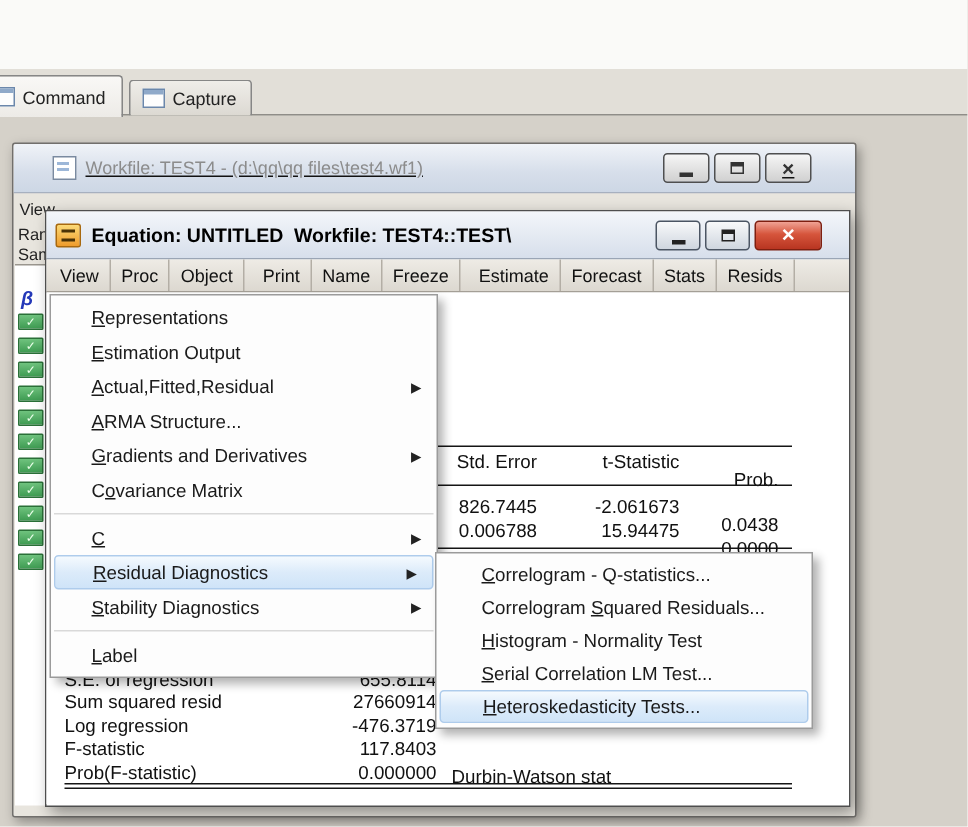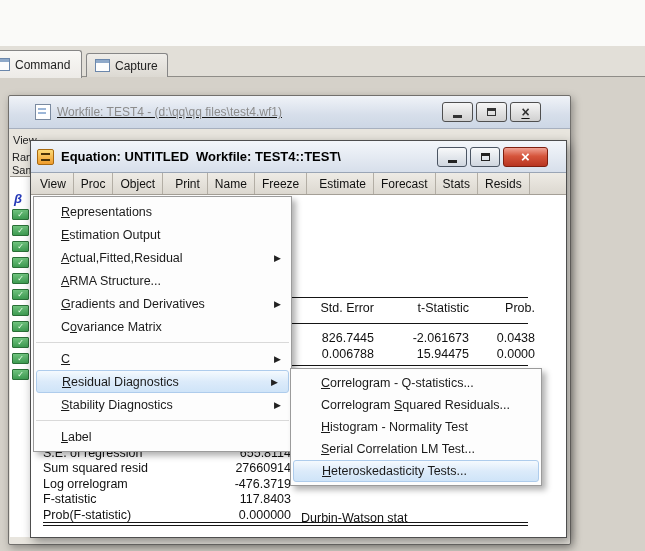--- a/index.html
+++ b/index.html
@@ -67,24 +67,24 @@
 
   .eq-toolbar{height:22px;display:flex;align-items:stretch;padding-left:2px;box-sizing:border-box;
               background:linear-gradient(#eeebe5,#dcd8d0);border-bottom:1px solid #a49f96;font-size:12px;}
   .tbtn{display:flex;align-items:center;padding:0 7px;border-right:1px solid #b3aea5;white-space:nowrap;}
   .tbtn.gap{margin-right:5px;}
 
   .eq-client{position:absolute;left:0;top:54px;width:535px;height:341px;background:#fff;overflow:hidden;
              font-size:12.5px;}
   .rule{position:absolute;left:12px;width:485px;height:1px;background:#151515;}
   .r1{top:102px}.r2{top:128px}.r3{top:170px}.r4{top:327px}.r5{top:330px}
-  .crow{position:absolute;left:16px;top:0;width:100%;height:14px;padding-left:34px;}
+  .crow{position:absolute;left:0;top:0;width:100%;height:14px;padding-left:34px;}
   .hdr{top:106px}.row1{top:136px}.row2{top:152px}
   .c1,.c2,.c3{position:absolute;text-align:right;white-space:nowrap;}
-  .c1{left:240px;width:87px;}.c2{left:330px;width:92px;}.c3{left:430px;width:58px;}
+  .c1{left:240px;width:87px;}.c2{left:330px;width:92px;}.c3{left:430px;width:58px;margin-top:12px;}
   .stat{position:absolute;left:12px;width:260px;height:14px;}
   .stat .lbl{position:absolute;left:0;top:0;white-space:nowrap;}
   .stat .val{position:absolute;left:148px;top:0;width:100px;text-align:right;white-space:nowrap;}
   .y1{top:251px}.y2{top:266px}.y3{top:282px}.y4{top:297px}.y5{top:313px}
   .statR{position:absolute;left:270px;top:297px;width:218px;height:14px;}
   .statR .lbl{position:absolute;left:0;top:0;white-space:nowrap;margin-top:19px;}
   .statR .val{position:absolute;left:110px;top:0;width:108px;text-align:right;white-space:nowrap;}
 
   
   .menu{position:absolute;left:33px;top:196px;width:257px;background:#fdfdfd;border:1px solid #9b9b9b;
@@ -230,21 +230,21 @@
 
       <div class="stat y1">
         <span class="lbl">S.E. of regression</span>
         <span class="val">655.8114</span>
       </div>
       <div class="stat y2">
         <span class="lbl">Sum squared resid</span>
         <span class="val">27660914</span>
       </div>
       <div class="stat y3">
-        <span class="lbl">Log orrelogram</span>
+        <span class="lbl">Log regression</span>
         <span class="val">-476.3719</span>
       </div>
       <div class="stat y4">
         <span class="lbl">F-statistic</span>
         <span class="val">117.8403</span>
       </div>
       <div class="stat y5">
         <span class="lbl">Prob(F-statistic)</span>
         <span class="val">0.000000</span>
       </div>

